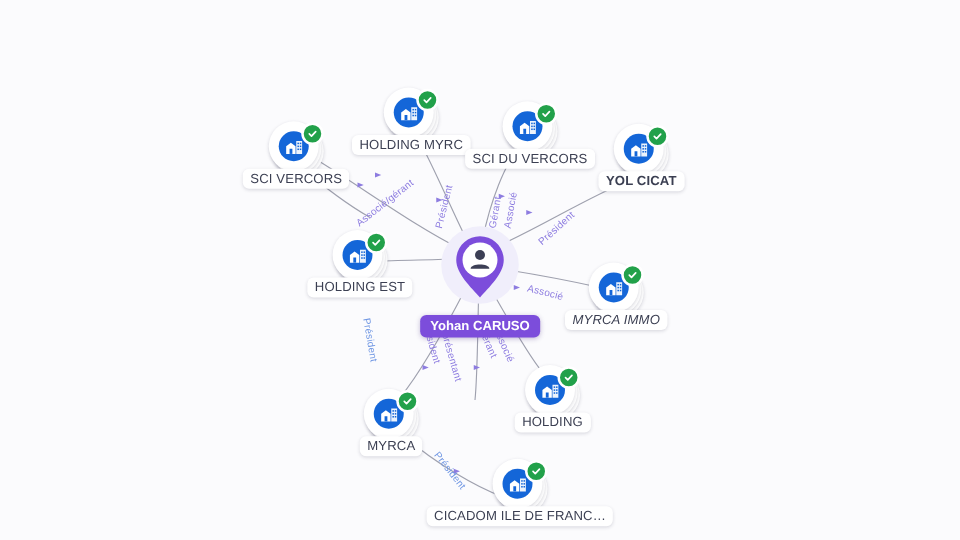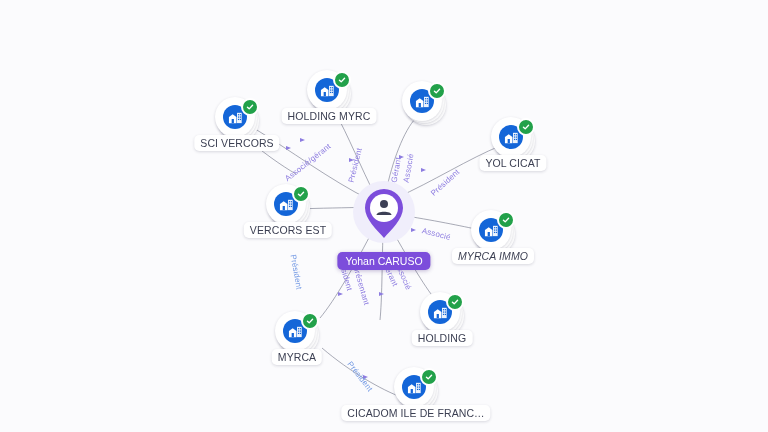--- a/index.html
+++ b/index.html
@@ -78,20 +78,21 @@
   .plabel{
     position:absolute;left:50%;top:40px;
     transform:translateX(-50%);
     background:#7c4ddb;
     color:#ffffff;
     font-size:10.5px;
     border-radius:5px;
     padding:3px 8px;
     white-space:nowrap;
     box-shadow:0 1px 4px rgba(60,30,120,.3);
+    font-weight:bold;
   }
   .elabel{
     position:absolute;
     font-size:8px;
     white-space:nowrap;
     transform-origin:0 50%;
     letter-spacing:.2px;
     pointer-events:none;
   }
   .elabel.purple{color:#8d7ce0;}
@@ -215,22 +216,23 @@
               <rect x="12.6" y="9.4" width="1.3" height="1.3" fill="#1466d8"></rect>
               <rect x="3.9" y="9.6" width="2.4" height="4.4" fill="#1466d8"></rect>
             </svg>
           </div>
           <div class="check">
             <svg width="8" height="8" viewBox="0 0 10 10">
               <path d="M1.8 5.2 L4 7.3 L8.2 2.8" stroke="#ffffff" stroke-width="1.7" fill="none" stroke-linecap="round" stroke-linejoin="round"></path>
             </svg>
           </div>
         </div>
-      </div>
-      <div class="node" style="left: 513px; top: 139px;">
+        <div class="nlabel">SCI DU VERCORS</div>
+      </div>
+      <div class="node" style="left: 513px; top: 121px; font-weight: bold;">
         <div class="stack">
           <div class="card c1"></div>
           <div class="card c2"></div>
           <div class="card c3"></div>
           <div class="disc">
             <svg width="15" height="15" viewBox="0 0 16 16">
               <path d="M1 14 V7.4 L5 4.4 L9 7.4 V14 Z" fill="#ffffff"></path>
               <path d="M9.6 14 V3 H14.6 V14 Z" fill="#ffffff" opacity="0.92"></path>
               <rect x="10.6" y="4.4" width="1.3" height="1.3" fill="#1466d8"></rect>
               <rect x="12.6" y="4.4" width="1.3" height="1.3" fill="#1466d8"></rect>
@@ -266,21 +268,21 @@
               <rect x="12.6" y="9.4" width="1.3" height="1.3" fill="#1466d8"></rect>
               <rect x="3.9" y="9.6" width="2.4" height="4.4" fill="#1466d8"></rect>
             </svg>
           </div>
           <div class="check">
             <svg width="8" height="8" viewBox="0 0 10 10">
               <path d="M1.8 5.2 L4 7.3 L8.2 2.8" stroke="#ffffff" stroke-width="1.7" fill="none" stroke-linecap="round" stroke-linejoin="round"></path>
             </svg>
           </div>
         </div>
-        <div class="nlabel">VERCORS EST</div>
+        <div class="nlabel">HOLDING EST</div>
       </div>
       <div class="node" style="left: 493px; top: 232px; font-style: italic;">
         <div class="stack">
           <div class="card c1"></div>
           <div class="card c2"></div>
           <div class="card c3"></div>
           <div class="disc">
             <svg width="15" height="15" viewBox="0 0 16 16">
               <path d="M1 14 V7.4 L5 4.4 L9 7.4 V14 Z" fill="#ffffff"></path>
               <path d="M9.6 14 V3 H14.6 V14 Z" fill="#ffffff" opacity="0.92"></path>
@@ -320,21 +322,21 @@
             </svg>
           </div>
           <div class="check">
             <svg width="8" height="8" viewBox="0 0 10 10">
               <path d="M1.8 5.2 L4 7.3 L8.2 2.8" stroke="#ffffff" stroke-width="1.7" fill="none" stroke-linecap="round" stroke-linejoin="round"></path>
             </svg>
           </div>
         </div>
         <div class="nlabel">HOLDING</div>
       </div>
-      <div class="node" style="left: 297px; top: 333px;">
+      <div class="node" style="left: 313px; top: 333px;">
         <div class="stack">
           <div class="card c1"></div>
           <div class="card c2"></div>
           <div class="card c3"></div>
           <div class="disc">
             <svg width="15" height="15" viewBox="0 0 16 16">
               <path d="M1 14 V7.4 L5 4.4 L9 7.4 V14 Z" fill="#ffffff"></path>
               <path d="M9.6 14 V3 H14.6 V14 Z" fill="#ffffff" opacity="0.92"></path>
               <rect x="10.6" y="4.4" width="1.3" height="1.3" fill="#1466d8"></rect>
               <rect x="12.6" y="4.4" width="1.3" height="1.3" fill="#1466d8"></rect>

